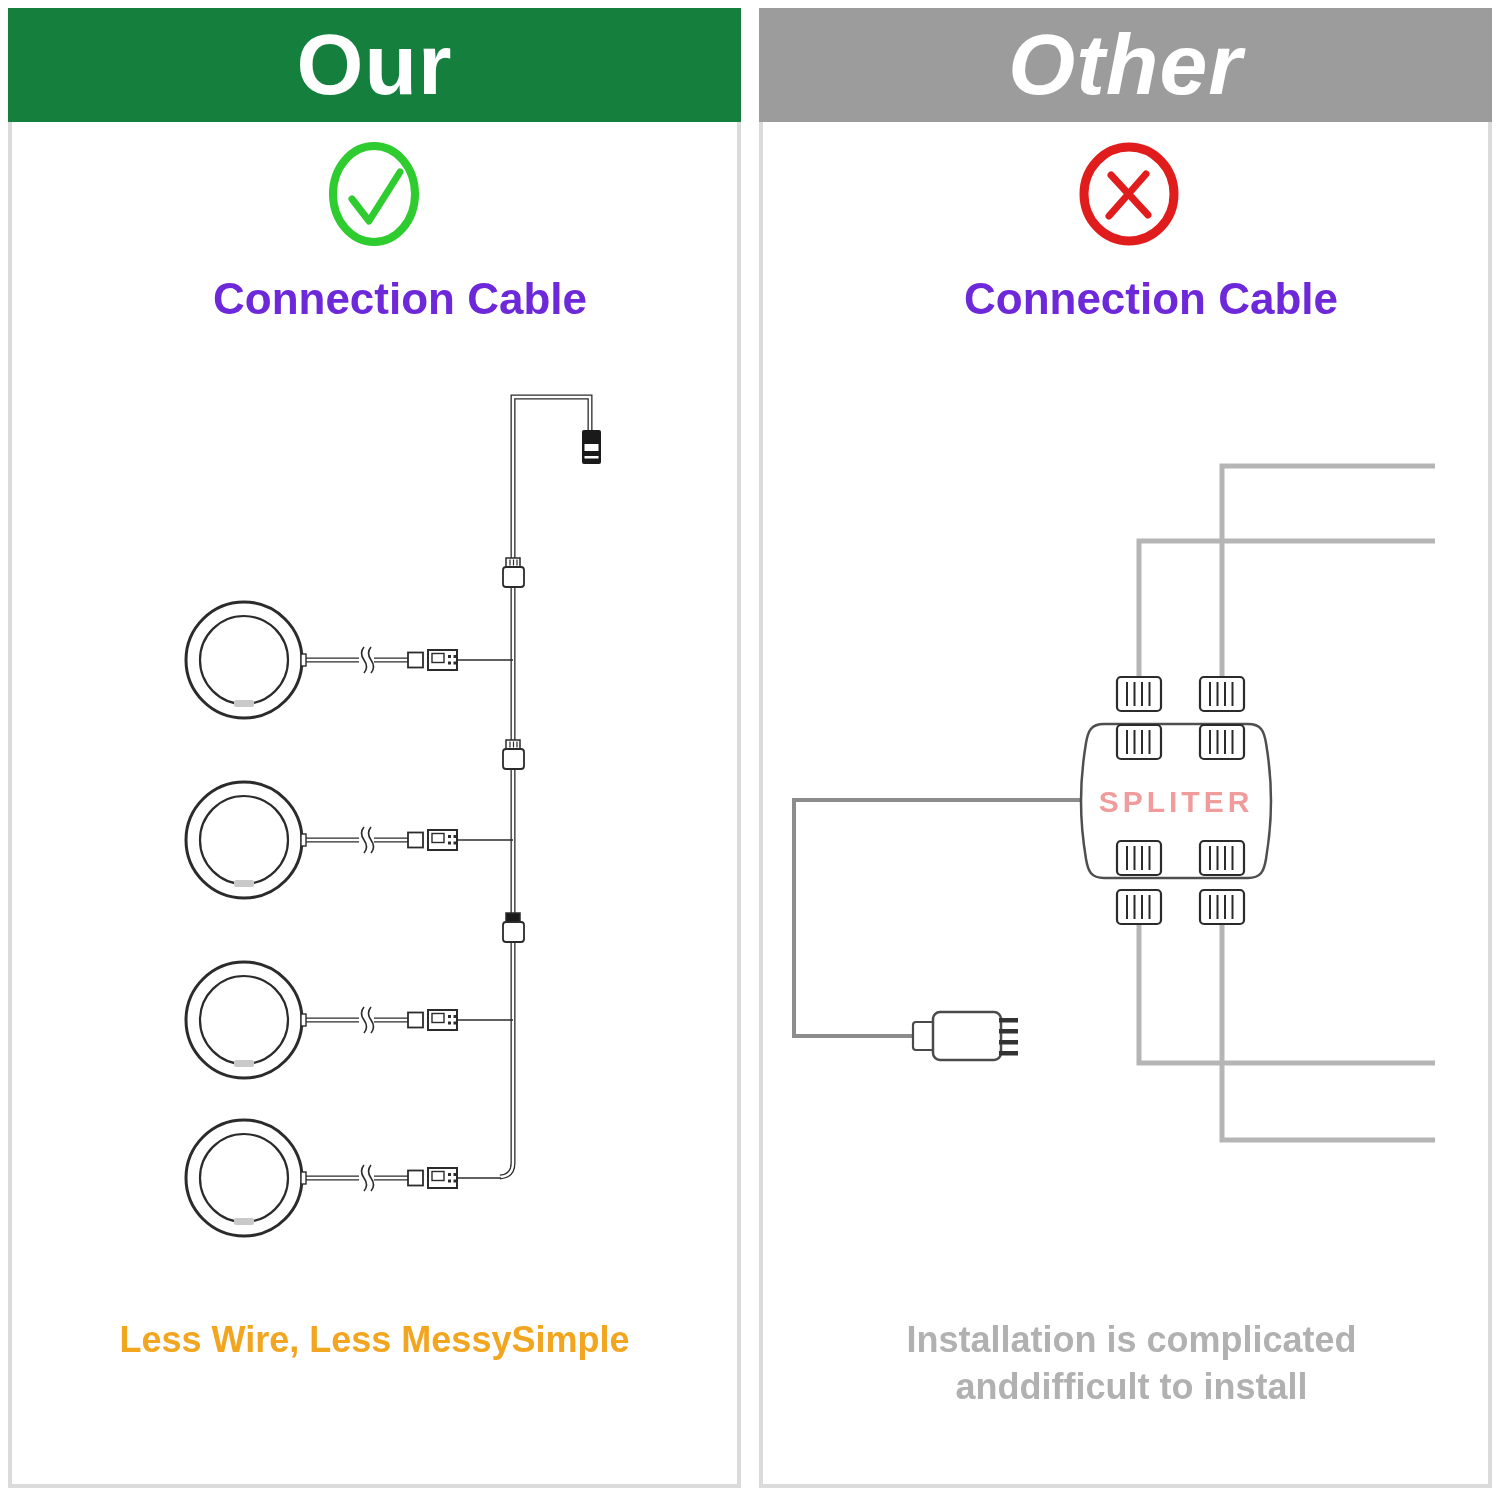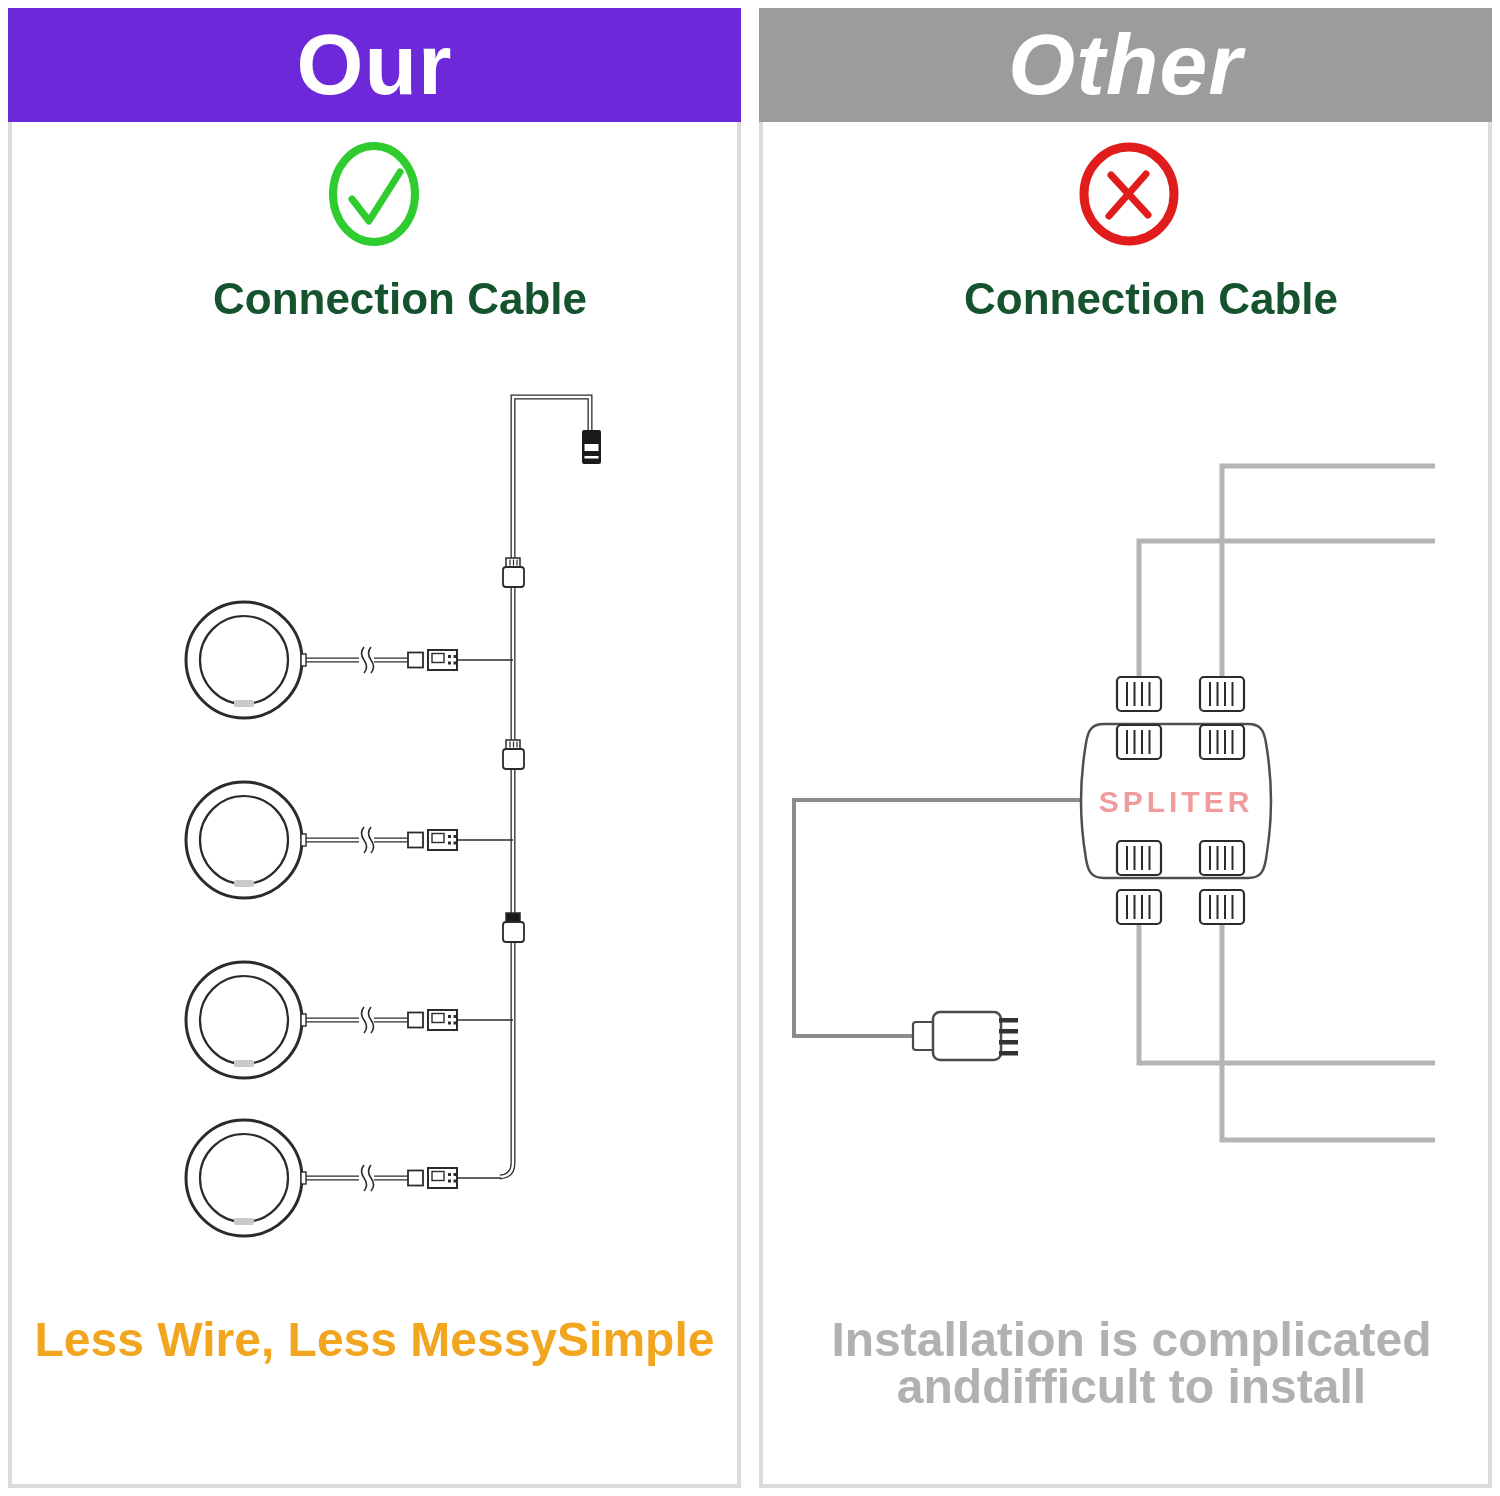--- a/index.html
+++ b/index.html
@@ -4,30 +4,30 @@
 <style>
   html,body{margin:0;padding:0;background:#fff;}
   .canvas{position:relative;width:1500px;height:1496px;background:#fff;overflow:hidden;
           font-family:"Liberation Sans", sans-serif;}
   .panel{position:absolute;top:8px;width:733px;height:1480px;background:#fff;
          box-shadow:inset 0 0 0 4px #DBDBDB;}
   .panel.left{left:8px;}
   .panel.right{left:759px;}
   .header{position:absolute;top:0;left:0;right:0;height:114px;line-height:112px;
           text-align:center;font-size:86px;font-weight:bold;color:#fff;letter-spacing:1px;}
-  .header.our{background:#6d28d9;}
+  .header.our{background:#15803d;}
   .header.other{background:#9C9C9C;font-style:italic;}
   .mark{position:absolute;top:132px;}
   .mark.check{left:316px;}
   .mark.cross{left:320px;}
   .subtitle{position:absolute;top:266px;left:4px;right:0;text-align:center;
-            font-size:44px;font-weight:bold;color:#14532d;margin-left:47px;}
+            font-size:44px;font-weight:bold;color:#6d28d9;margin-left:47px;}
   .diagram{position:absolute;left:0;top:0;}
   .caption{position:absolute;top:1308px;left:0;right:0;text-align:center;
-           font-size:48px;font-weight:bold;line-height:47px;}
+           font-size:36px;font-weight:bold;line-height:47px;}
   .caption.our-caption{color:#F2A51F;}
   .caption.other-caption{color:#B1B1B1;padding-left:12px;}
   svg{display:block;}
 </style>
 </head>
 <body>
 
 <div class="canvas">
 
   <section class="panel left">

